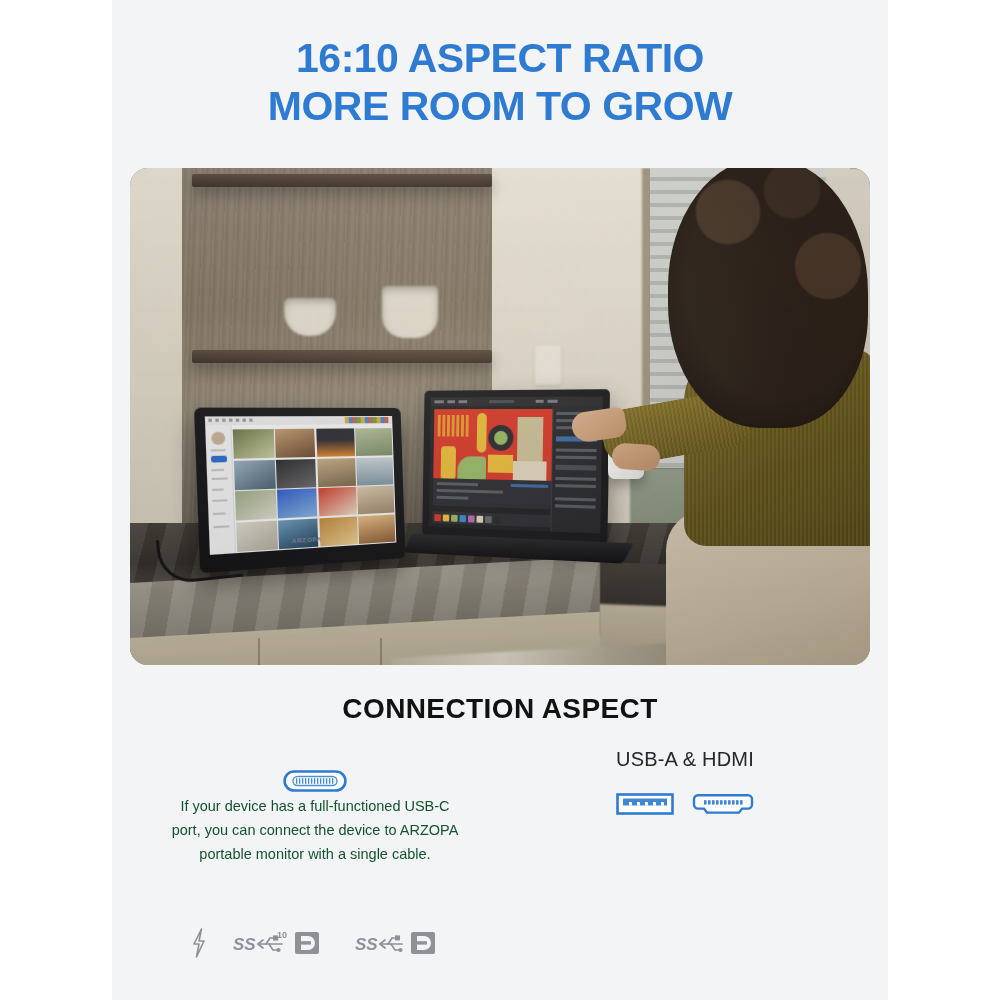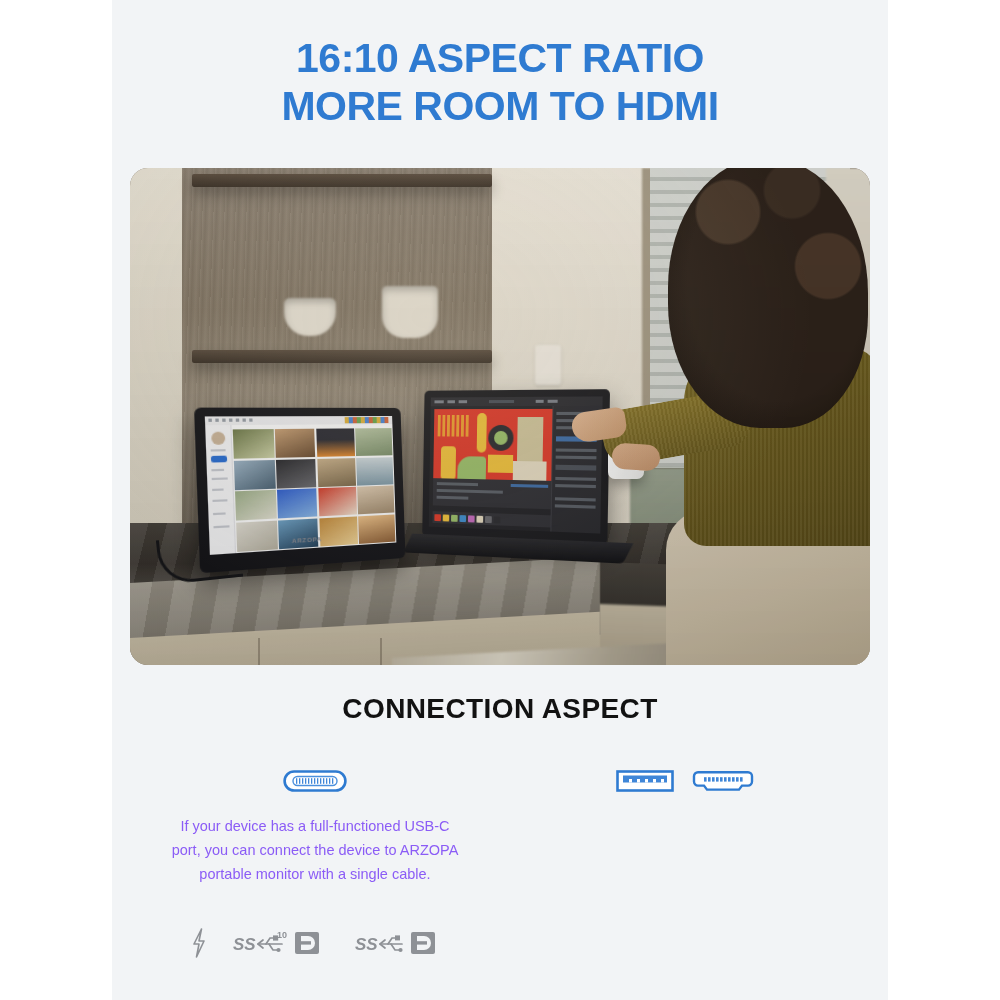--- a/index.html
+++ b/index.html
@@ -395,21 +395,21 @@
   }
   .col { width: 50%; text-align: center; }
   .col-title {
     color: #25272b; font-size: 20px; font-weight: 400; letter-spacing: 0.2px;
   }
   .ports {
     margin-top: 20px; height: 26px;
     display: flex; align-items: center; justify-content: center; gap: 18px;
   }
   .col-body {
-    margin-top: 20px; color: #8b5cf6; font-size: 14.5px; line-height: 24px;
+    color: #14532d; font-size: 14.5px; line-height: 24px;
     padding: 0 38px;
   }
 
   
   .usbc-port { width: 64px; height: 24px; display: block; }
   .usba-port { width: 58px; height: 24px; display: block; }
   .hdmi-port { width: 62px; height: 24px; display: block; }
 
   
   .logo-strip {
@@ -423,21 +423,21 @@
 </style>
 </head>
 <body>
 
 <div id="page">
 
   <div class="panel"></div>
 
   <div class="headline">
     <span class="l1">16:10 ASPECT RATIO</span>
-    <span class="l2">MORE ROOM TO HDMI</span>
+    <span class="l2">MORE ROOM TO GROW</span>
   </div>
 
   <div class="hero-card">
     <div class="hero-inner">
 
       <div class="wall-left"></div>
       <div class="backsplash"></div>
       <div class="wall-right"></div>
 
       <div class="shelf top"></div>
@@ -609,20 +609,21 @@
             <rect x="43" y="9.2" width="1.3" height="5.6"></rect>
               <rect x="46" y="9.2" width="1.3" height="5.6"></rect>
             <rect x="49" y="9.2" width="1.3" height="5.6"></rect>
           </g>
         </svg>
       </div>
       <div class="col-body">If your device has a full-functioned USB-C port, you can connect the device to ARZOPA portable monitor with a single cable.</div>
     </div>
 
     <div class="col">
+      <div class="col-title">USB-A &amp; HDMI</div>
       <div class="ports">
         <svg class="usba-port" viewBox="0 0 58 24">
           <rect x="1.5" y="2.5" width="55" height="19" fill="#ffffff" stroke="#2f7bd1" stroke-width="2.6"></rect>
           <rect x="7" y="6.5" width="44" height="7" fill="#3f86d8"></rect>
           <g fill="#ffffff">
             <rect x="13" y="10" width="3" height="3.5"></rect>
               <rect x="21" y="10" width="3" height="3.5"></rect>
             <rect x="29" y="10" width="3" height="3.5"></rect>
               <rect x="37" y="10" width="3" height="3.5"></rect>
             <rect x="45" y="10" width="3" height="3.5"></rect>

